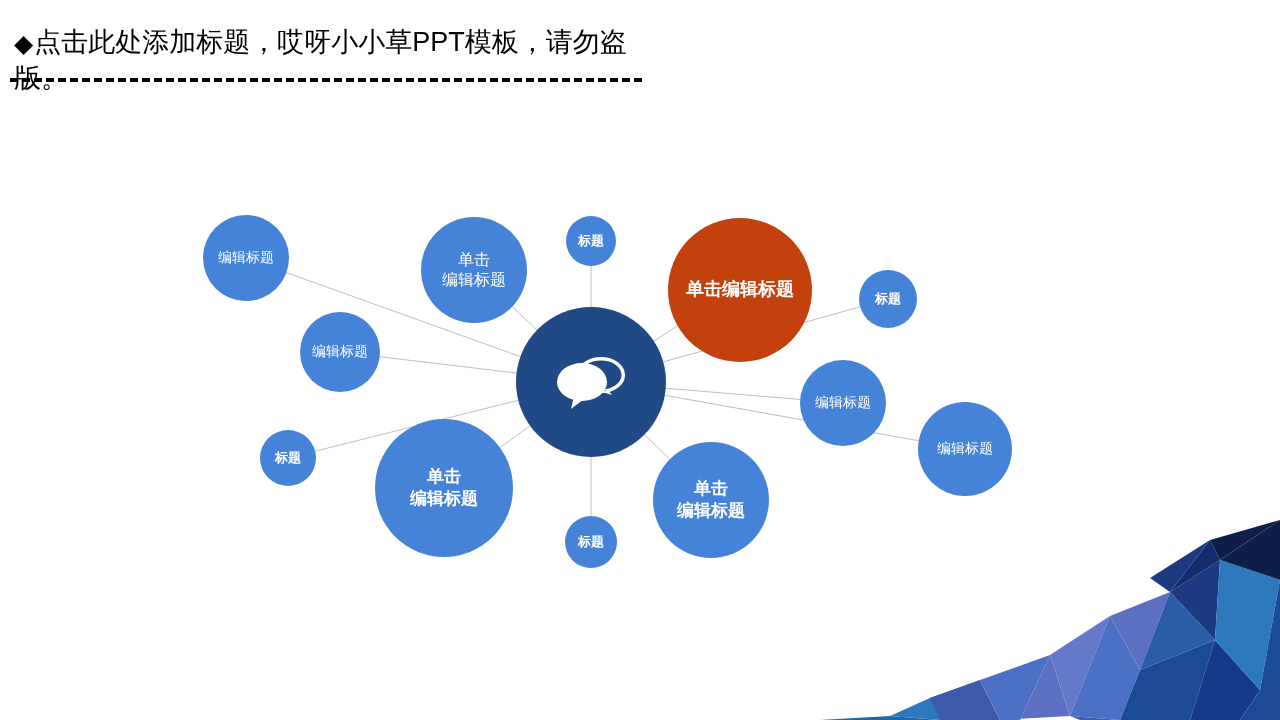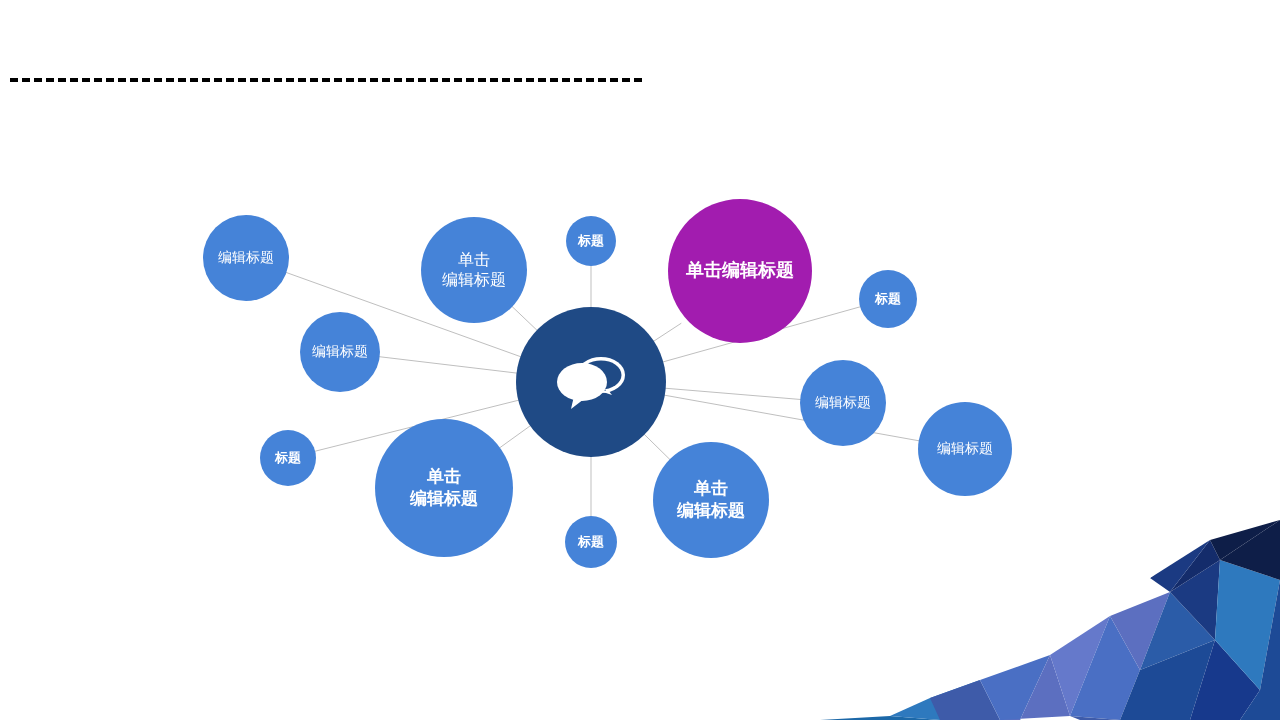--- a/index.html
+++ b/index.html
@@ -112,20 +112,21 @@
     bottom: 0;
     width: 460px;
     height: 200px;
     pointer-events: none;
   }
 </style>
 </head>
 <body>
 
 <div id="title-area">
+  <div id="title-text"><span id="title-diamond">◆</span><span id="title-main">点击此处添加标题，哎呀小小草PPT模板，请勿盗版。</span></div>
   <div id="title-rule"></div>
 </div>
 
 <div id="diagram">
   <svg id="connector-layer" viewBox="0 0 1280 720">
       <line x1="522.3" y1="357.3" x2="284.6" y2="271.9" stroke="#BFBFBF" stroke-width="1"></line>
       <line x1="538.3" y1="331.5" x2="510.8" y2="305.3" stroke="#BFBFBF" stroke-width="1"></line>
       <line x1="591.0" y1="309.0" x2="591.0" y2="264.0" stroke="#BFBFBF" stroke-width="1"></line>
       <line x1="652.2" y1="342.2" x2="681.3" y2="323.2" stroke="#BFBFBF" stroke-width="1"></line>
       <line x1="661.3" y1="362.4" x2="862.0" y2="306.3" stroke="#BFBFBF" stroke-width="1"></line>
@@ -151,21 +152,21 @@
       <div class="node sat size-sm" style="left: 203px; top: 215px; width: 86px; height: 86px; background: rgb(69, 131, 216);">
         <span class="label">编辑标题</span>
       </div>
       <div class="node sat size-md" style="left: 421px; top: 217px; width: 106px; height: 106px; background: rgb(69, 131, 216);">
         <span class="label">单击
 编辑标题</span>
       </div>
       <div class="node sat size-xs" style="left: 566px; top: 216px; width: 50px; height: 50px; background: rgb(69, 131, 216);">
         <span class="label">标题</span>
       </div>
-      <div class="node sat size-xl" style="left: 668px; top: 199px; width: 144px; height: 144px; background: #a21caf;">
+      <div class="node sat size-xl" style="left: 668px; top: 218px; width: 144px; height: 144px; background: #c2410c;">
         <span class="label">单击编辑标题</span>
       </div>
       <div class="node sat size-xs" style="left: 859px; top: 270px; width: 58px; height: 58px; background: rgb(69, 131, 216);">
         <span class="label">标题</span>
       </div>
       <div class="node sat size-sm" style="left: 800px; top: 360px; width: 86px; height: 86px; background: rgb(69, 131, 216);">
         <span class="label">编辑标题</span>
       </div>
       <div class="node sat size-sm" style="left: 918px; top: 402px; width: 94px; height: 94px; background: rgb(69, 131, 216);">
         <span class="label">编辑标题</span>

